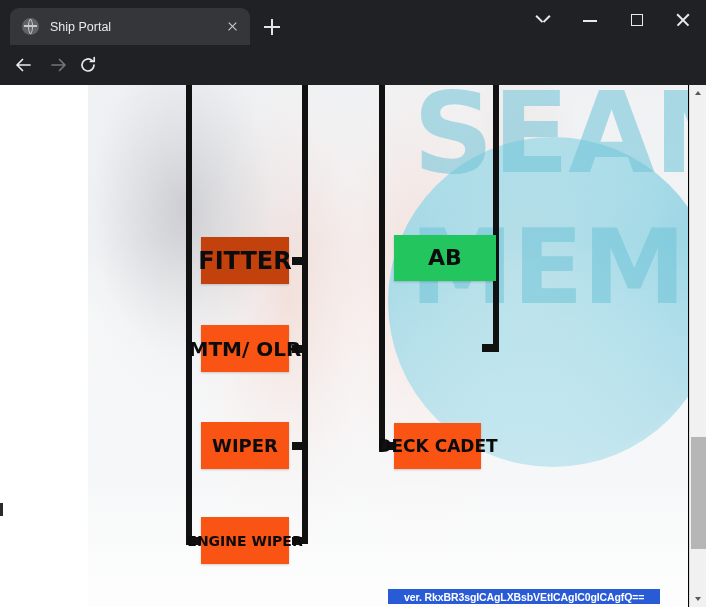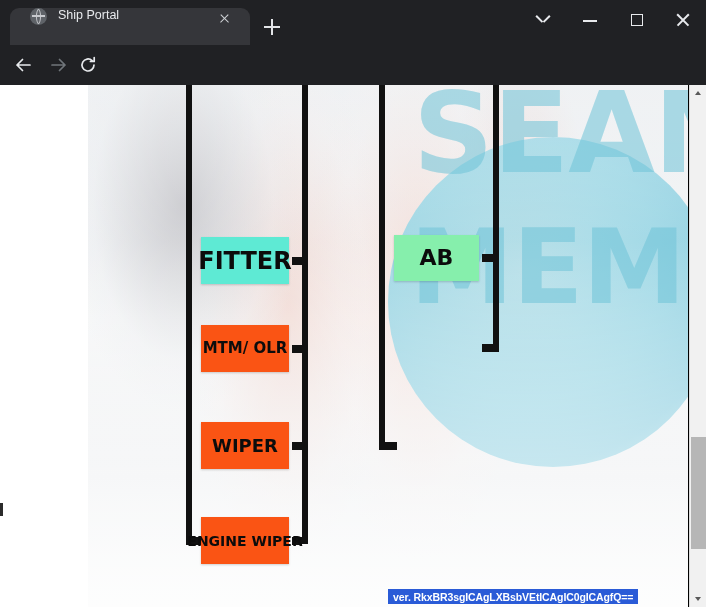--- a/index.html
+++ b/index.html
@@ -9,21 +9,21 @@
     background:#202124;
     -webkit-font-smoothing:antialiased;
   }
   .app{position:relative;width:706px;height:607px;overflow:hidden;background:#202124;}
 
   
   .tabstrip{position:absolute;left:0;top:0;width:706px;height:45px;background:#202124;}
   .tab{
     position:absolute;left:10px;top:8px;width:240px;height:37px;
     background:#35363a;border-radius:9px 9px 0 0;
-    display:flex;align-items:flex-start;padding:0 16px;box-sizing:border-box;
+    display:flex;align-items:center;padding:0 8px;box-sizing:border-box;
   }
   .tab-favicon{
     width:17px;height:17px;border-radius:50%;
     background:#5f6368;flex:0 0 auto;margin-left:4px;
     position:relative;overflow:hidden;
   }
   .tab-favicon:before{
     content:"";position:absolute;left:2px;top:7px;width:13px;height:2px;background:#c8cace;
   }
   .tab-favicon:after{
@@ -173,21 +173,21 @@
     color:#0c0c0c;font-weight:700;
     font-family:"DejaVu Sans", sans-serif;
     white-space:nowrap;line-height:1;
   }
   .lk{position:absolute;background:#111111;}
 
   
   .statusbar{
     position:absolute;left:388px;top:589px;height:15px;
     background:#2a5bd7;color:#ffffff;font-size:10.5px;font-weight:700;
-    display:flex;align-items:center;padding:0 5px;box-sizing:border-box;
+    display:flex;align-items:center;padding:0 16px;box-sizing:border-box;
     font-family:"Liberation Sans", sans-serif;white-space:nowrap;
     letter-spacing:-.1px;
   }
 
   
   .sb{position:absolute;left:689px;top:85px;width:17px;height:522px;background:#f1f1f1;border-left:1px solid #dcdcdc;box-sizing:border-box;}
   .sb-arrow{position:absolute;left:0;width:16px;height:17px;}
   .sb-arrow i{position:absolute;left:4.5px;width:0;height:0;border-left:3.5px solid transparent;border-right:3.5px solid transparent;}
   #sb-up{top:0;}
   #sb-up i{top:6px;border-bottom:4px solid #5a5a5a;}
@@ -296,34 +296,37 @@
           <div class="lk" style="left: 204px; top: 259.5px; width: 10px; height: 8px; background: rgb(17, 17, 17);"></div>
           <div class="lk" style="left: 204px; top: 356.5px; width: 10px; height: 8px; background: rgb(17, 17, 17);"></div>
           <div class="lk" style="left: 204px; top: 451.5px; width: 10px; height: 8px; background: rgb(17, 17, 17);"></div>
           <div class="lk" style="left: 98px; top: 0px; width: 6px; height: 459.5px; background: rgb(17, 17, 17);"></div>
           <div class="lk" style="left: 98px; top: 451.5px; width: 18px; height: 8px; background: rgb(17, 17, 17);"></div>
           <div class="lk" style="left: 405px; top: 0px; width: 6px; height: 267px; background: rgb(17, 17, 17);"></div>
           <div class="lk" style="left: 394px; top: 169px; width: 11px; height: 8px; background: rgb(17, 17, 17);"></div>
           <div class="lk" style="left: 394px; top: 259px; width: 11px; height: 8px; background: rgb(17, 17, 17);"></div>
           <div class="lk" style="left: 291px; top: 0px; width: 6px; height: 365px; background: rgb(17, 17, 17);"></div>
           <div class="lk" style="left: 291px; top: 357px; width: 18px; height: 8px; background: rgb(17, 17, 17);"></div>
-          <div class="node" style="left: 113px; top: 152px; width: 88px; height: 47px; background: #5eead4;">
+          <div class="node" style="left: 113px; top: 152px; width: 88px; height: 47px; background: #c2410c;">
             <span style="font-size: 24px;">FITTER</span>
           </div>
           <div class="node" style="left: 113px; top: 240px; width: 88px; height: 47px; background: rgb(250, 84, 20);">
-            <span style="font-size: 15px;">MTM/ OLR</span>
+            <span style="font-size: 20px;">MTM/ OLR</span>
           </div>
           <div class="node" style="left: 113px; top: 337px; width: 88px; height: 47px; background: rgb(250, 84, 20);">
             <span style="font-size: 18px;">WIPER</span>
           </div>
           <div class="node" style="left: 113px; top: 432px; width: 88px; height: 47px; background: rgb(250, 84, 20);">
             <span style="font-size: 14px;">ENGINE WIPER</span>
           </div>
-          <div class="node" style="left: 306px; top: 150px; width: 85px; height: 46px; background: #86efac;">
+          <div class="node" style="left: 306px; top: 150px; width: 102px; height: 46px; background: #22c55e;">
             <span style="font-size: 22px;">AB</span>
+          </div>
+          <div class="node" style="left: 306px; top: 338px; width: 87px; height: 46px; background: rgb(250, 84, 20);">
+            <span style="font-size: 17px;">DECK CADET</span>
           </div>
         </div>
     </div>
     <div class="leftmark"></div>
   </div>
 
   <div class="statusbar">ver. RkxBR3sgICAgLXBsbVEtICAgIC0gICAgfQ==</div>
 
   <div class="page-edge"></div>
   <div class="sb">

